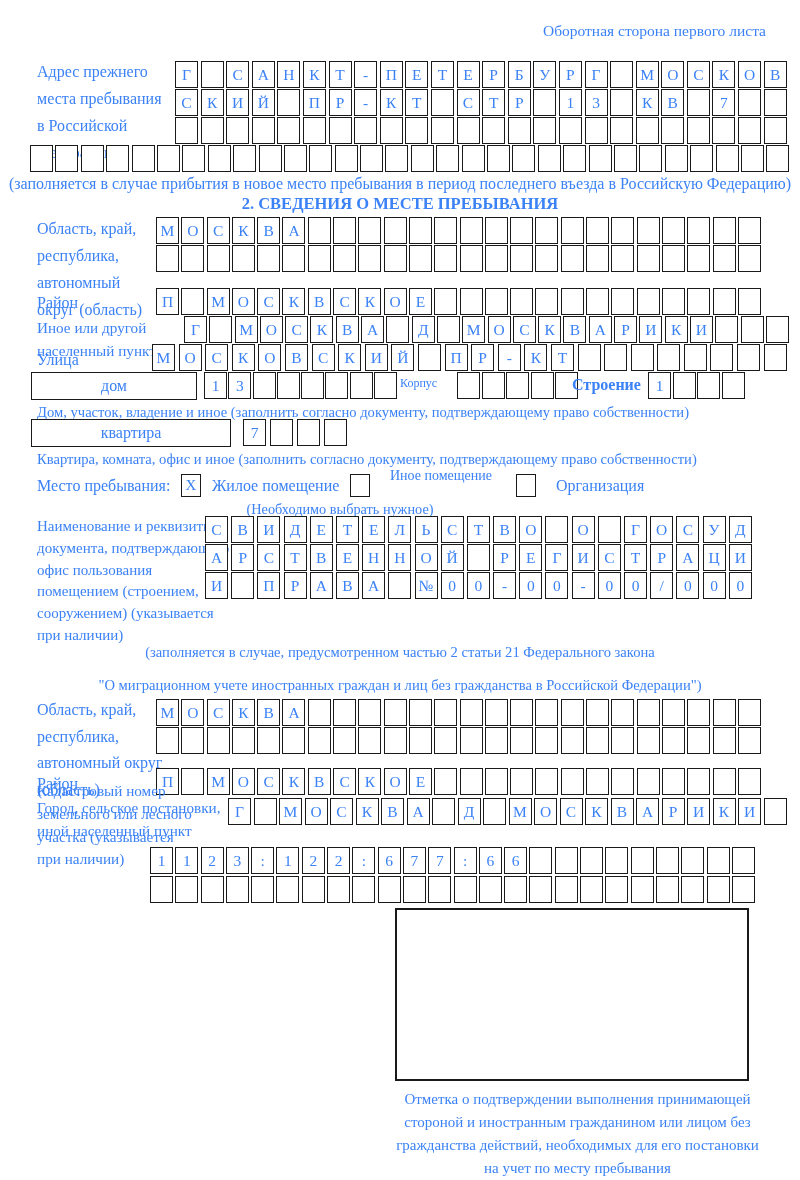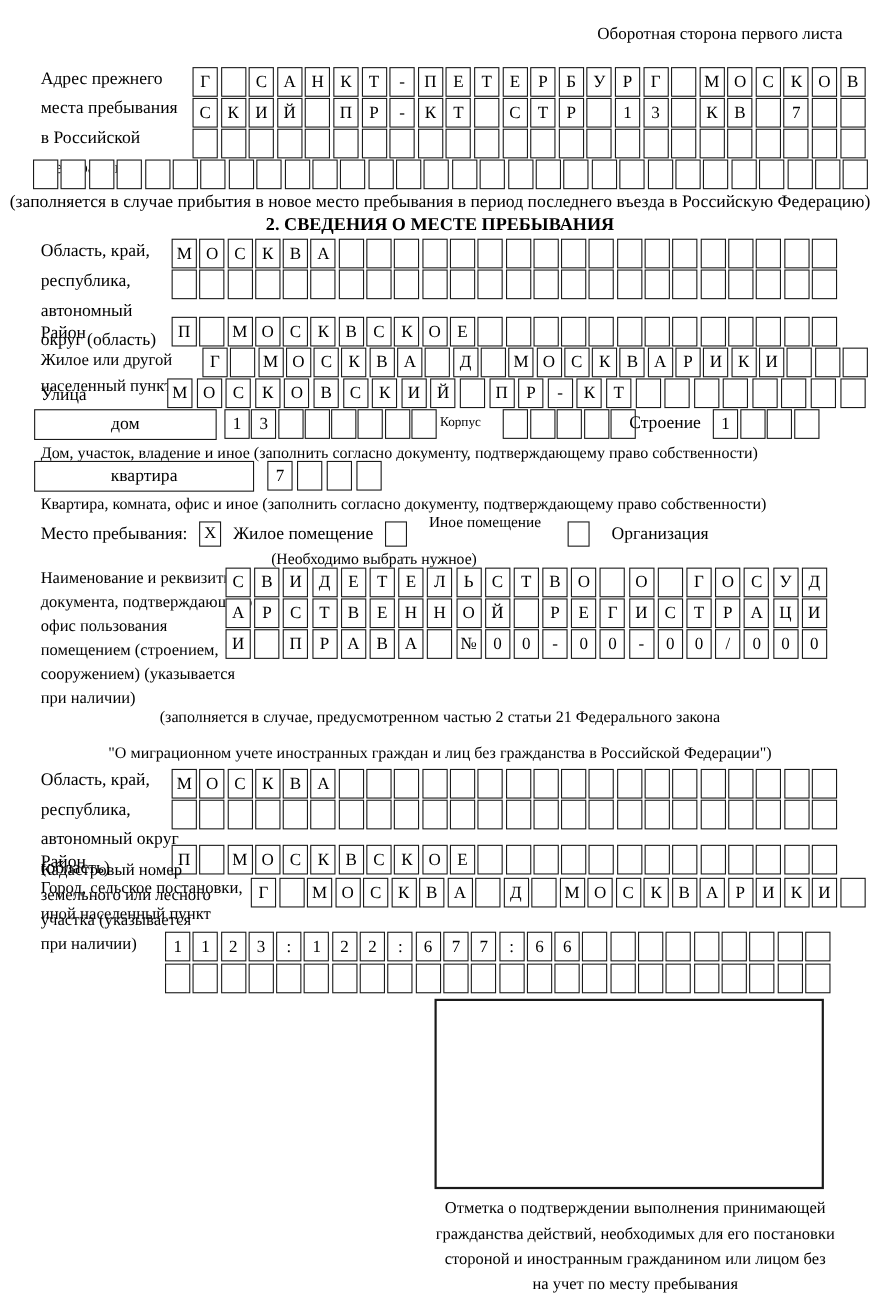--- a/index.html
+++ b/index.html
@@ -1,18 +1,18 @@
 <!DOCTYPE html>
 <html><head>
 <meta charset="utf-8">
 <style>
   html,body { margin:0; padding:0; background:#ffffff; }
   #page {
     position:relative; width:800px; height:1180px; background:#ffffff;
-    font-family:"Liberation Serif", serif; color:#000000; overflow:hidden;
+    font-family:"Liberation Serif", serif; color:#3b82f6; overflow:hidden;
   }
   .abs { position:absolute; }
   .lbl { position:absolute; font-size:16px; line-height:27px; white-space:nowrap; }
   .lbl.tight { line-height:22.5px; font-size:15.2px; }
   .cellrow { position:absolute; display:flex; gap:2.4px; }
   .cell {
     box-sizing:border-box; flex:none; width:23px; height:27px;
     border:1.8px solid #1a1a1a; background:#fff;
     display:flex; align-items:center; justify-content:center;
     font-size:15.5px; line-height:1;
@@ -242,21 +242,21 @@
       <span class="cell"></span>
       <span class="cell"></span>
       <span class="cell"></span>
       <span class="cell"></span>
       <span class="cell"></span>
       <span class="cell"></span>
       <span class="cell"></span>
     </div>
 
   <div class="lbl tight" style="left:37px; top:317px;">
-    <div>Жилое или другой</div>
+    <div>Иное или другой</div>
     <div>населенный пункт</div>
   </div>
   <div class="cellrow" style="left:184px; top:316px; gap:2.3px;">
       <span class="cell">Г</span>
       <span class="cell"></span>
       <span class="cell">М</span>
       <span class="cell">О</span>
       <span class="cell">С</span>
       <span class="cell">К</span>
       <span class="cell">В</span>
@@ -319,21 +319,21 @@
       <span class="cell"></span>
     </div>
   <div class="abs" style="left:400px; top:376px; font-size:12px;">Корпус</div>
   <div class="cellrow" style="left:457px; top:372px; gap:1.5px;">
       <span class="cell"></span>
       <span class="cell"></span>
       <span class="cell"></span>
       <span class="cell"></span>
       <span class="cell"></span>
     </div>
-  <div class="abs" style="left:572px; top:376px; font-size:16px;">Строение</div>
+  <div class="abs" style="left:572px; top:376px; font-size:16px;font-weight:bold;">Строение</div>
   <div class="cellrow" style="left:648px; top:372px; gap:1.5px;">
       <span class="cell">1</span>
       <span class="cell"></span>
       <span class="cell"></span>
       <span class="cell"></span>
     </div>
   <div class="abs small-note" style="left:37px; top:404px;">Дом, участок, владение и иное (заполнить согласно документу, подтверждающему право собственности)</div>
 
   <div class="labelbox" style="left:31px; top:419px; width:200px;">квартира</div>
   <div class="cellrow" style="left:243px; top:419px; gap:4px;">
@@ -605,18 +605,18 @@
       <span class="cell"></span>
       <span class="cell"></span>
       <span class="cell"></span>
       <span class="cell"></span>
       <span class="cell"></span>
     </div>
 
   <div class="stampbox" style="left:395px; top:908px; width:354px; height:173px;"></div>
   <div class="caption" style="left:385px; top:1088px; width:385px;">
     <div>Отметка о подтверждении выполнения принимающей</div>
+    <div>стороной и иностранным гражданином или лицом без</div>
     <div>гражданства действий, необходимых для его постановки</div>
-    <div>стороной и иностранным гражданином или лицом без</div>
     <div>на учет по месту пребывания</div>
   </div>
 
 </div>
 
 </body></html>

